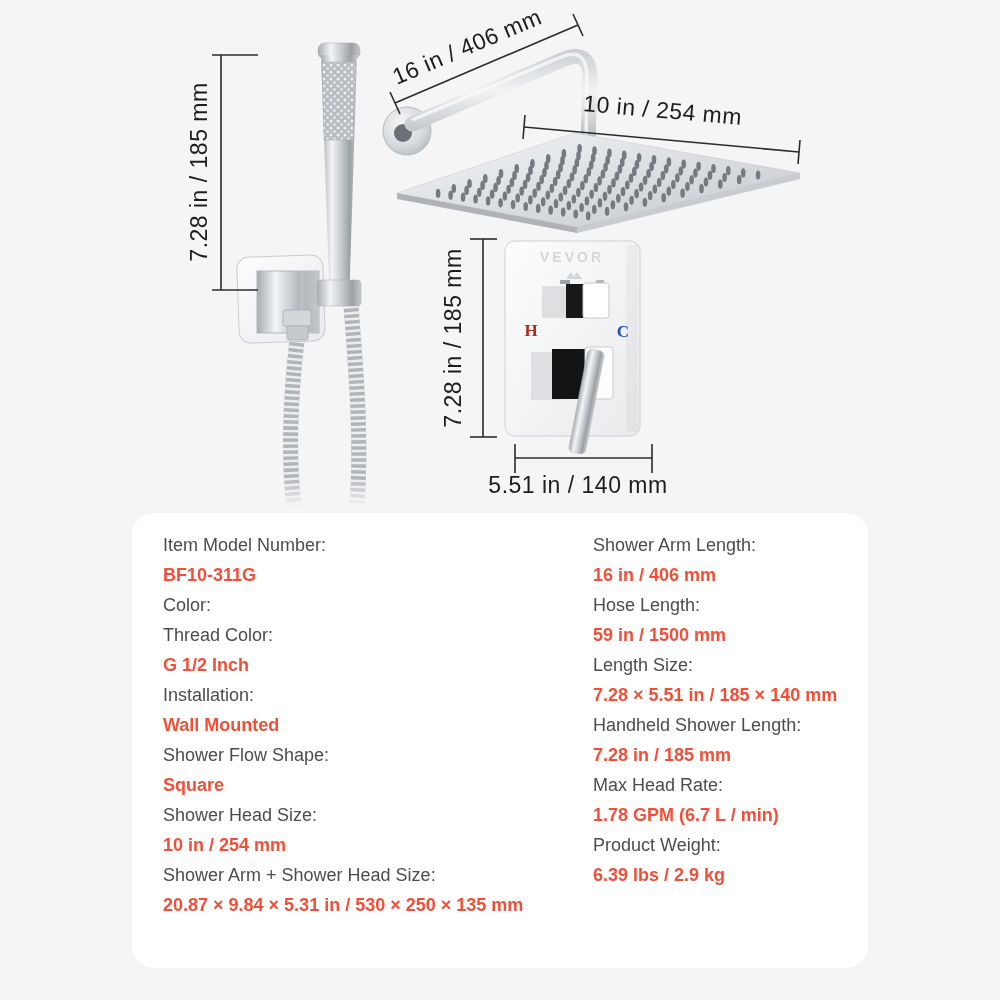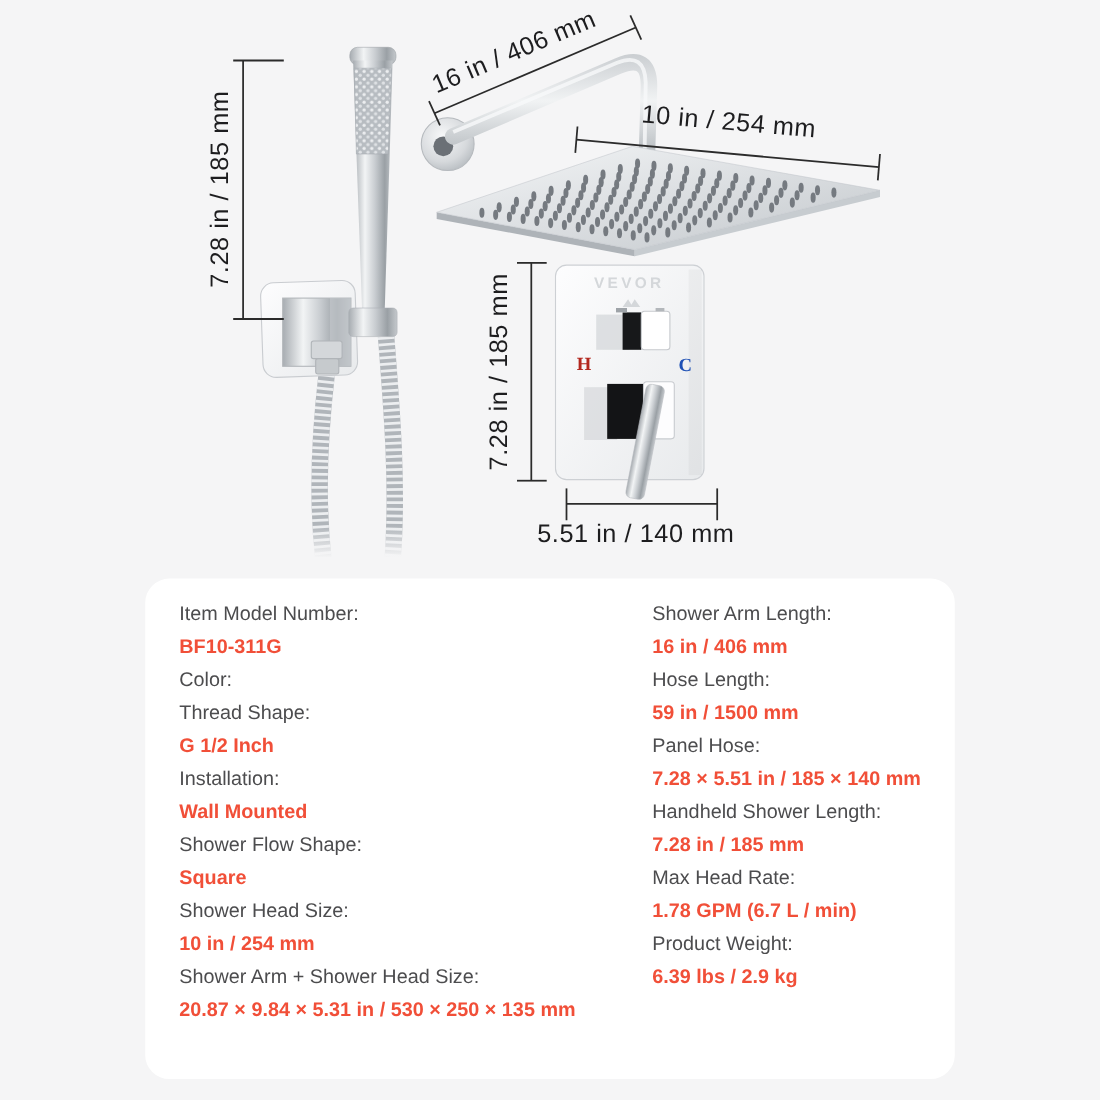--- a/index.html
+++ b/index.html
@@ -1,20 +1,20 @@
 <!DOCTYPE html>
 <html><head>
 <meta charset="utf-8">
 <style>
   html,body{margin:0;padding:0;}
   body{font-family:"Liberation Sans", sans-serif; background:#e9e9eb;}
   .stage{position:relative;width:1000px;height:1000px;background:#f5f5f6;overflow:hidden;}
   .diagram-svg{position:absolute;left:0;top:0;}
   .dim-text{font-size:23px;fill:#1d1d1f;letter-spacing:.5px;}
-  .spec-card{position:absolute;left:132px;top:526px;width:736px;height:455px;background:#ffffff;border-radius:22px;box-sizing:border-box;display:flex;padding:17px 0 0 31px;}
+  .spec-card{position:absolute;left:132px;top:513px;width:736px;height:455px;background:#ffffff;border-radius:22px;box-sizing:border-box;display:flex;padding:17px 0 0 31px;}
   .spec-col-left{width:430px;}
   .spec-col-right{flex:1;}
   .spec-label{font-size:18px;line-height:30px;color:#4c4c4e;}
   .spec-value{font-size:18px;line-height:30px;color:#f14f38;font-weight:bold;}
 </style>
 </head>
 <body>
 
 <div class="stage">
 
@@ -294,21 +294,21 @@
   <div class="spec-card">
     <div class="spec-col-left">
       <div>
         <div class="spec-label">Item Model Number:</div>
         <div class="spec-value">BF10-311G</div>
       </div>
       <div>
         <div class="spec-label">Color:</div>
       </div>
       <div>
-        <div class="spec-label">Thread Shape:</div>
+        <div class="spec-label">Thread Color:</div>
         <div class="spec-value">G 1/2 Inch</div>
       </div>
       <div>
         <div class="spec-label">Installation:</div>
         <div class="spec-value">Wall Mounted</div>
       </div>
       <div>
         <div class="spec-label">Shower Flow Shape:</div>
         <div class="spec-value">Square</div>
       </div>
@@ -324,21 +324,21 @@
     <div class="spec-col-right">
       <div>
         <div class="spec-label">Shower Arm Length:</div>
         <div class="spec-value">16 in / 406 mm</div>
       </div>
       <div>
         <div class="spec-label">Hose Length:</div>
         <div class="spec-value">59 in / 1500 mm</div>
       </div>
       <div>
-        <div class="spec-label">Panel Hose:</div>
+        <div class="spec-label">Length Size:</div>
         <div class="spec-value">7.28 × 5.51 in / 185 × 140 mm</div>
       </div>
       <div>
         <div class="spec-label">Handheld Shower Length:</div>
         <div class="spec-value">7.28 in / 185 mm</div>
       </div>
       <div>
         <div class="spec-label">Max Head Rate:</div>
         <div class="spec-value">1.78 GPM (6.7 L / min)</div>
       </div>

